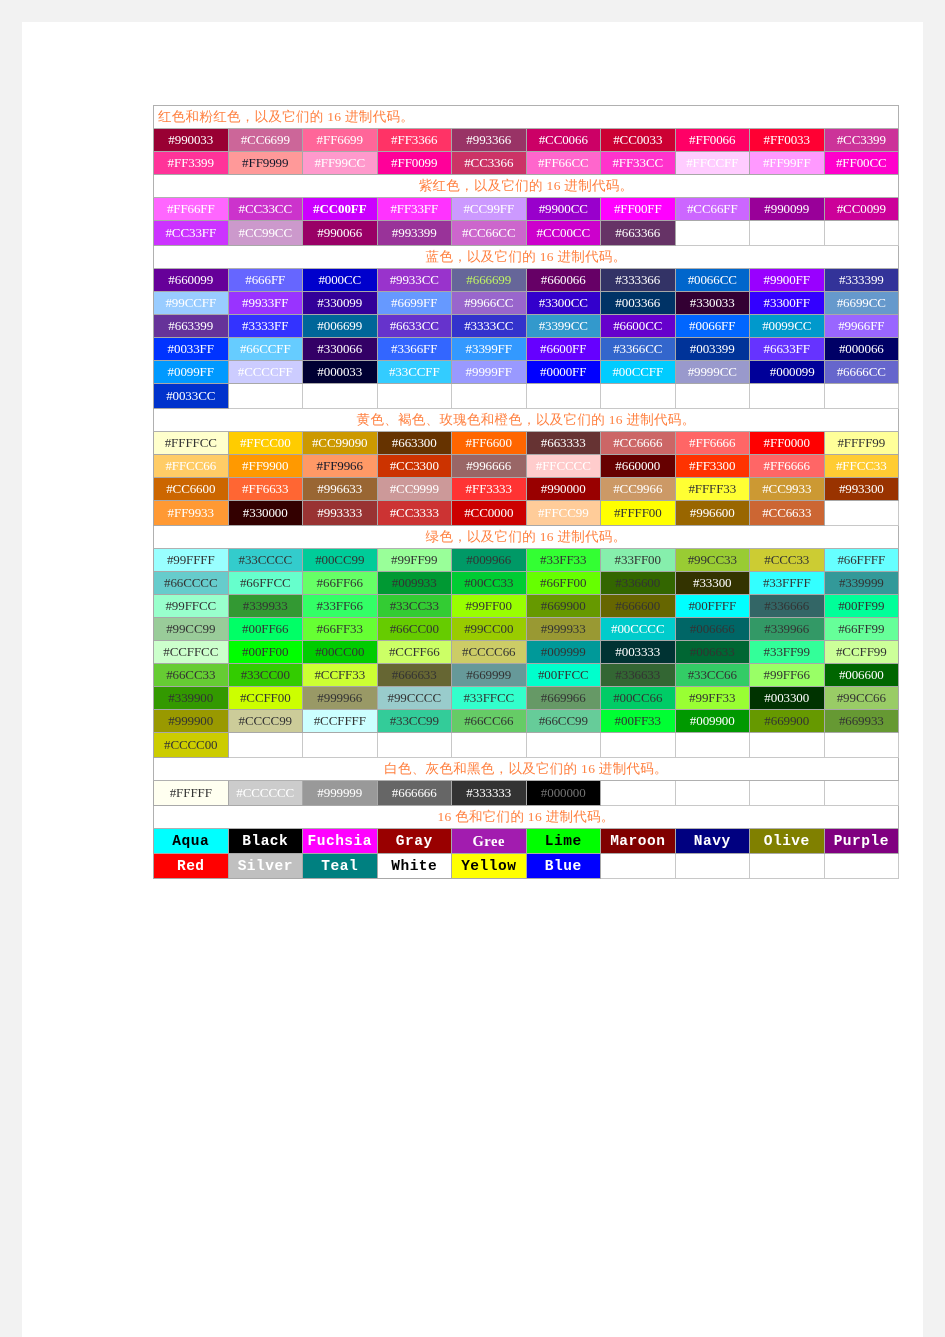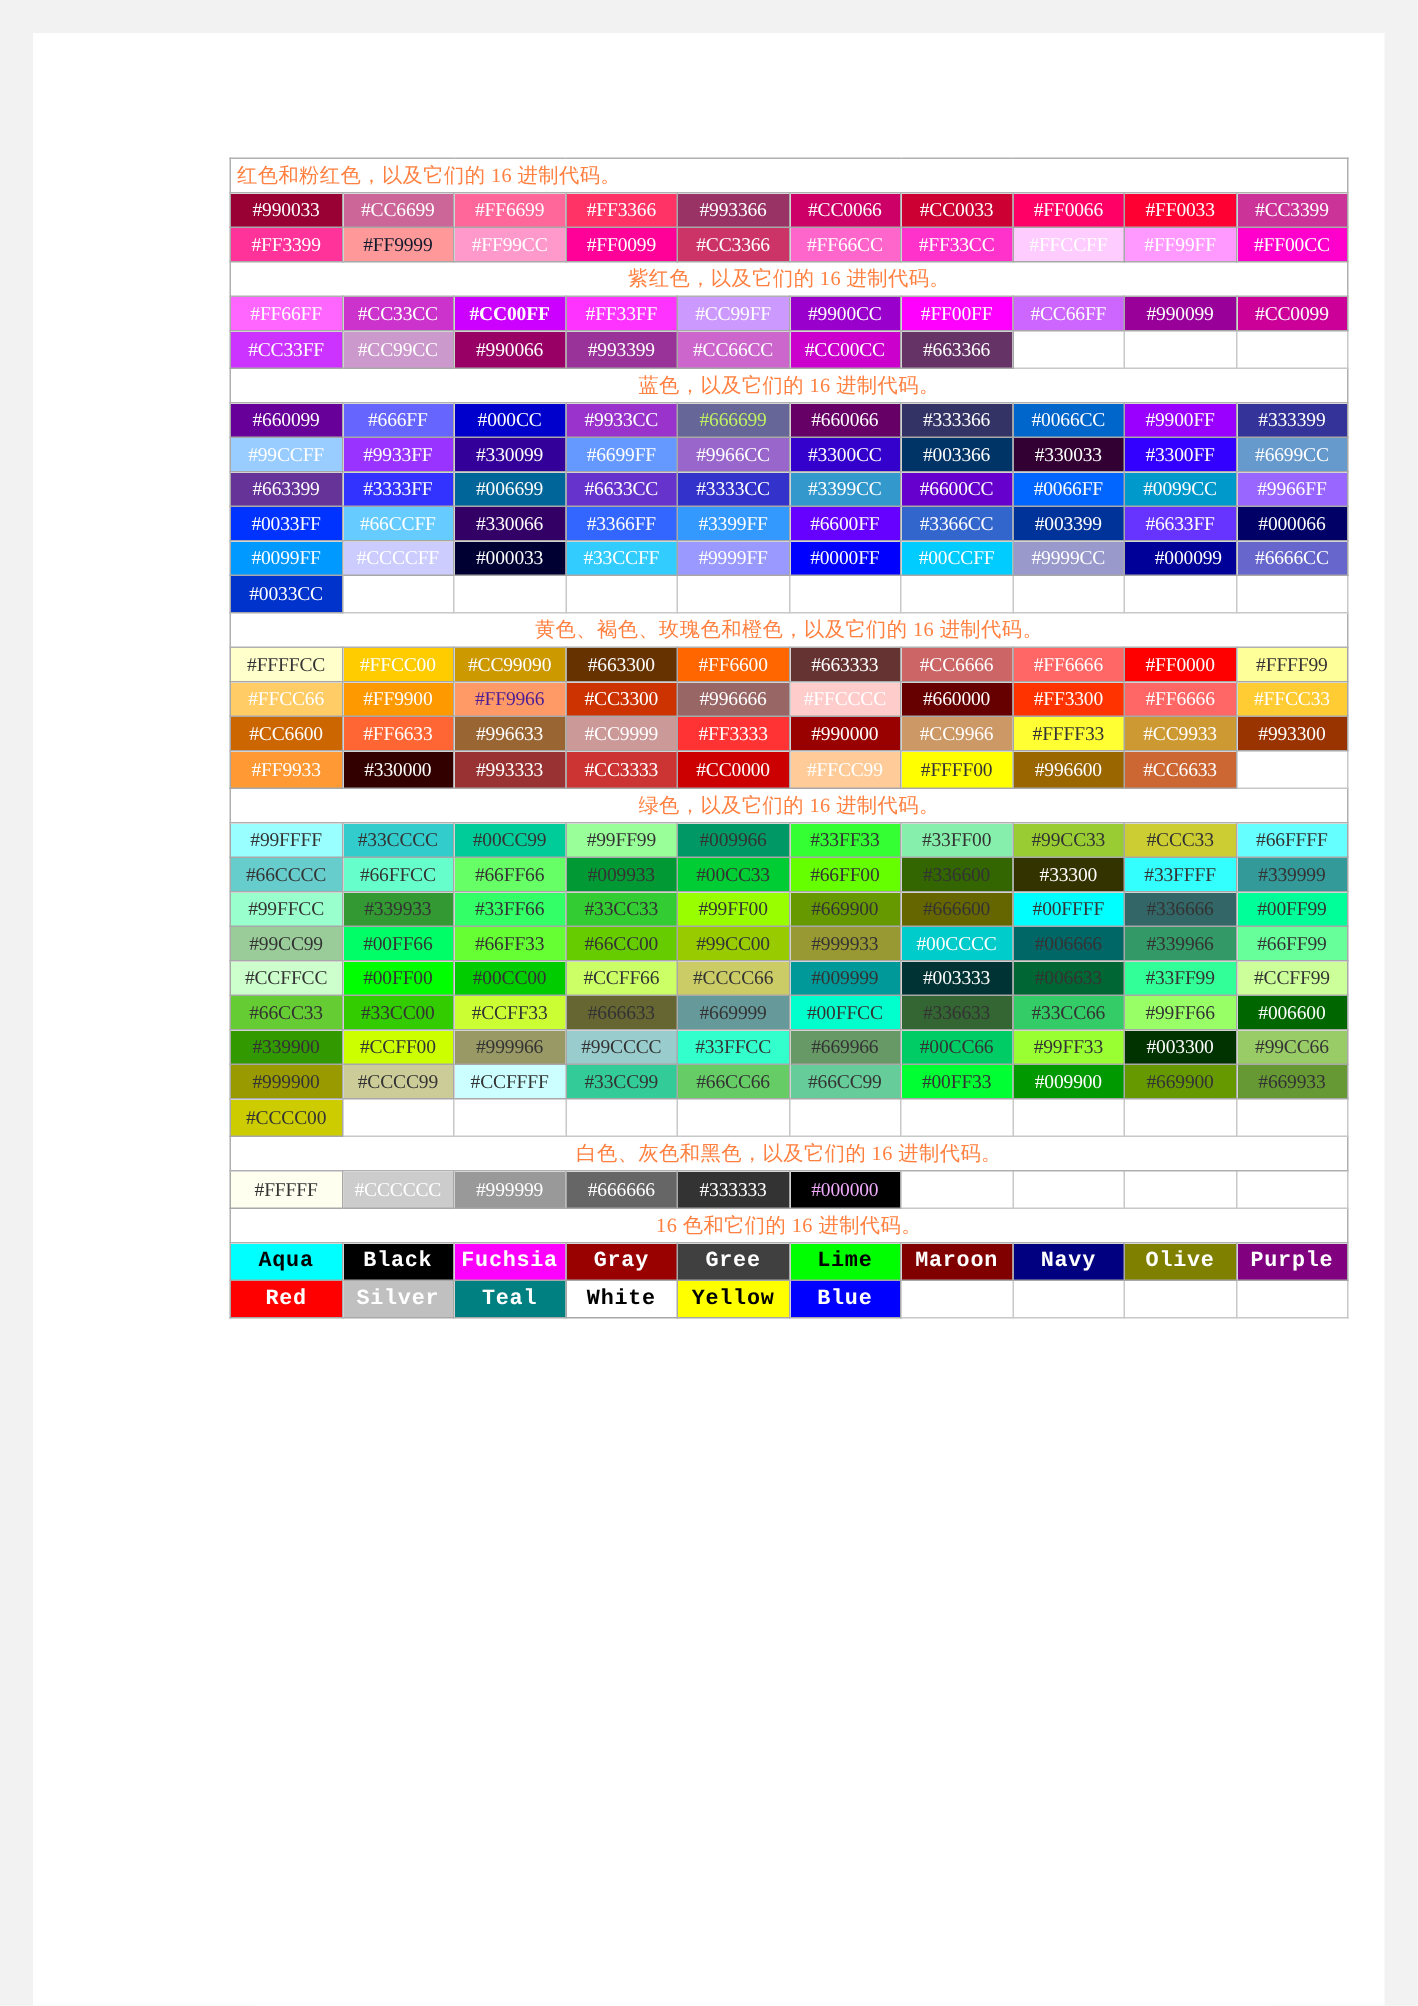--- a/index.html
+++ b/index.html
@@ -252,21 +252,21 @@
             <td class="swatch" style="background: rgb(255, 102, 0); color: rgb(255, 255, 255);">#FF6600</td>
             <td class="swatch" style="background: rgb(102, 51, 51); color: rgb(255, 255, 255);">#663333</td>
             <td class="swatch" style="background: rgb(204, 102, 102); color: rgb(255, 255, 255);">#CC6666</td>
             <td class="swatch" style="background: rgb(255, 102, 102); color: rgb(255, 255, 255);">#FF6666</td>
             <td class="swatch" style="background: rgb(255, 0, 0); color: rgb(255, 255, 255);">#FF0000</td>
             <td class="swatch" style="background: rgb(255, 255, 153); color: rgb(51, 51, 51);">#FFFF99</td>
           </tr>
           <tr>
             <td class="swatch" style="background: rgb(255, 204, 102); color: rgb(255, 255, 255);">#FFCC66</td>
             <td class="swatch" style="background: rgb(255, 153, 0); color: rgb(255, 255, 255);">#FF9900</td>
-            <td class="swatch" style="background: rgb(255, 153, 102); color: #4c1d95;">#FF9966</td>
+            <td class="swatch" style="background: rgb(255, 153, 102); color: #0f172a;">#FF9966</td>
             <td class="swatch" style="background: rgb(204, 51, 0); color: rgb(255, 255, 255);">#CC3300</td>
             <td class="swatch" style="background: rgb(153, 102, 102); color: rgb(255, 255, 255);">#996666</td>
             <td class="swatch" style="background: rgb(255, 204, 204); color: rgb(255, 255, 255);">#FFCCCC</td>
             <td class="swatch" style="background: rgb(102, 0, 0); color: rgb(255, 255, 255);">#660000</td>
             <td class="swatch" style="background: rgb(255, 51, 0); color: rgb(255, 255, 255);">#FF3300</td>
             <td class="swatch" style="background: rgb(255, 102, 102); color: rgb(255, 255, 255);">#FF6666</td>
             <td class="swatch" style="background: rgb(255, 204, 51); color: rgb(255, 255, 255);">#FFCC33</td>
           </tr>
           <tr>
             <td class="swatch" style="background: rgb(204, 102, 0); color: rgb(255, 255, 255);">#CC6600</td>
@@ -405,35 +405,35 @@
           </tr>
           <tr class="section-header">
             <td colspan="10" style="color: rgb(255, 128, 64);">白色、灰色和黑色，以及它们的 16 进制代码。</td>
           </tr>
           <tr>
             <td class="swatch" style="background: rgb(255, 255, 240); color: rgb(51, 51, 51);">#FFFFF</td>
             <td class="swatch" style="background: rgb(204, 204, 204); color: rgb(255, 255, 255);">#CCCCCC</td>
             <td class="swatch" style="background: rgb(153, 153, 153); color: rgb(255, 255, 255);">#999999</td>
             <td class="swatch" style="background: rgb(102, 102, 102); color: rgb(255, 255, 255);">#666666</td>
             <td class="swatch" style="background: rgb(51, 51, 51); color: rgb(255, 255, 255);">#333333</td>
-            <td class="swatch" style="background: rgb(0, 0, 0); color: #f0abfc;">#000000</td>
+            <td class="swatch" style="background: rgb(0, 0, 0); color: #737373;">#000000</td>
             <td class="empty">&nbsp;</td>
             <td class="empty">&nbsp;</td>
             <td class="empty">&nbsp;</td>
             <td class="empty">&nbsp;</td>
           </tr>
           <tr class="section-header">
             <td colspan="10" style="color: rgb(255, 128, 64);">16 色和它们的 16 进制代码。</td>
           </tr>
           <tr>
             <td class="named" style="background: rgb(0, 255, 255); color: rgb(0, 0, 0);">Aqua</td>
             <td class="named" style="background: rgb(0, 0, 0); color: rgb(255, 255, 255);">Black</td>
             <td class="named" style="background: rgb(255, 0, 255); color: rgb(255, 255, 255);">Fuchsia</td>
             <td class="named" style="background: rgb(153, 0, 0); color: rgb(255, 255, 255);">Gray</td>
-            <td class="named" style="background: #404040; color: rgb(255, 255, 255);">Gree</td>
+            <td class="named" style="background: #a21caf; color: rgb(255, 255, 255); font-family: Liberation Serif, serif;">Gree</td>
             <td class="named" style="background: rgb(0, 255, 0); color: rgb(0, 0, 0);">Lime</td>
             <td class="named" style="background: rgb(128, 0, 0); color: rgb(255, 255, 255);">Maroon</td>
             <td class="named" style="background: rgb(0, 0, 128); color: rgb(255, 255, 255);">Navy</td>
             <td class="named" style="background: rgb(128, 128, 0); color: rgb(255, 255, 255);">Olive</td>
             <td class="named" style="background: rgb(128, 0, 128); color: rgb(255, 255, 255);">Purple</td>
           </tr>
           <tr>
             <td class="named" style="background: rgb(255, 0, 0); color: rgb(255, 255, 255);">Red</td>
             <td class="named" style="background: rgb(192, 192, 192); color: rgb(255, 255, 255);">Silver</td>
             <td class="named" style="background: rgb(0, 128, 128); color: rgb(255, 255, 255);">Teal</td>

